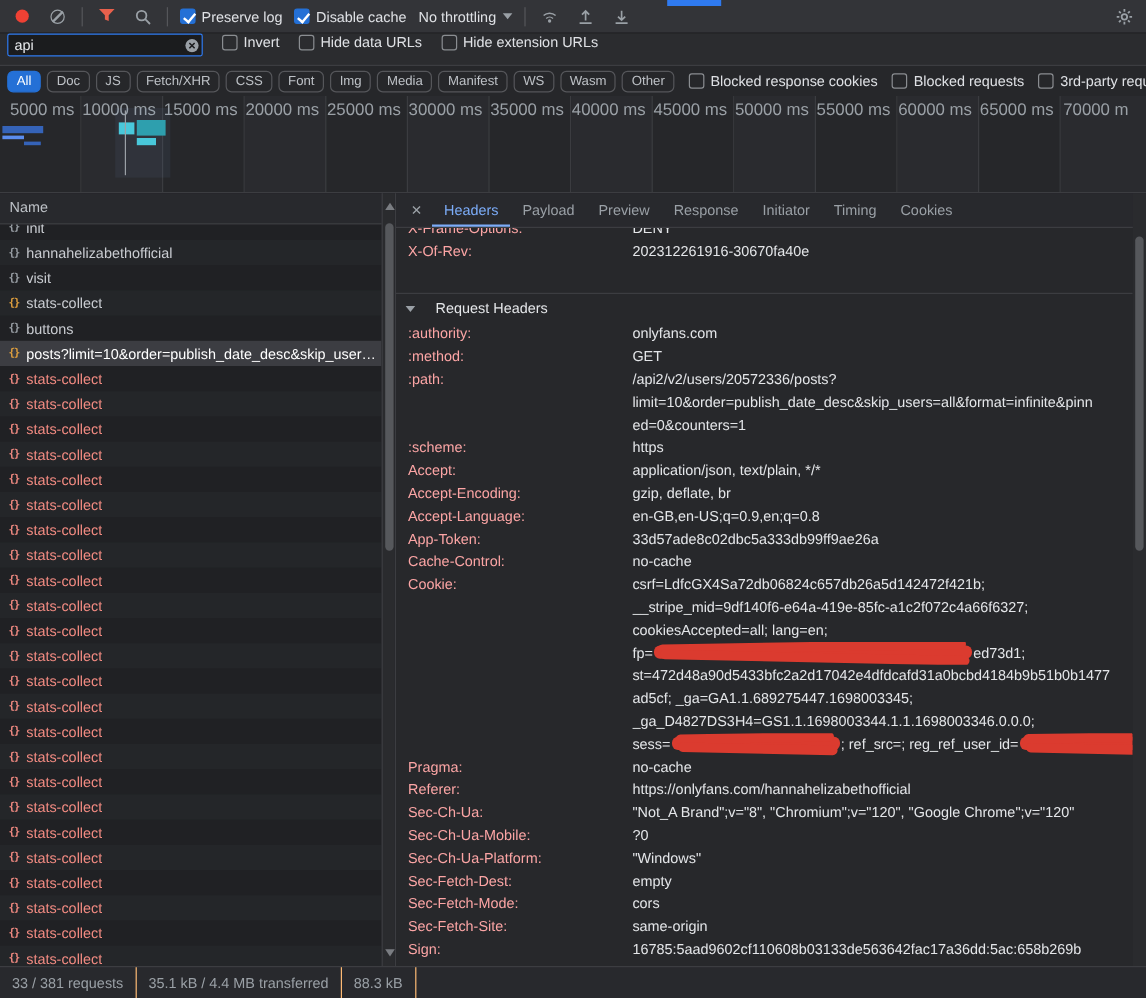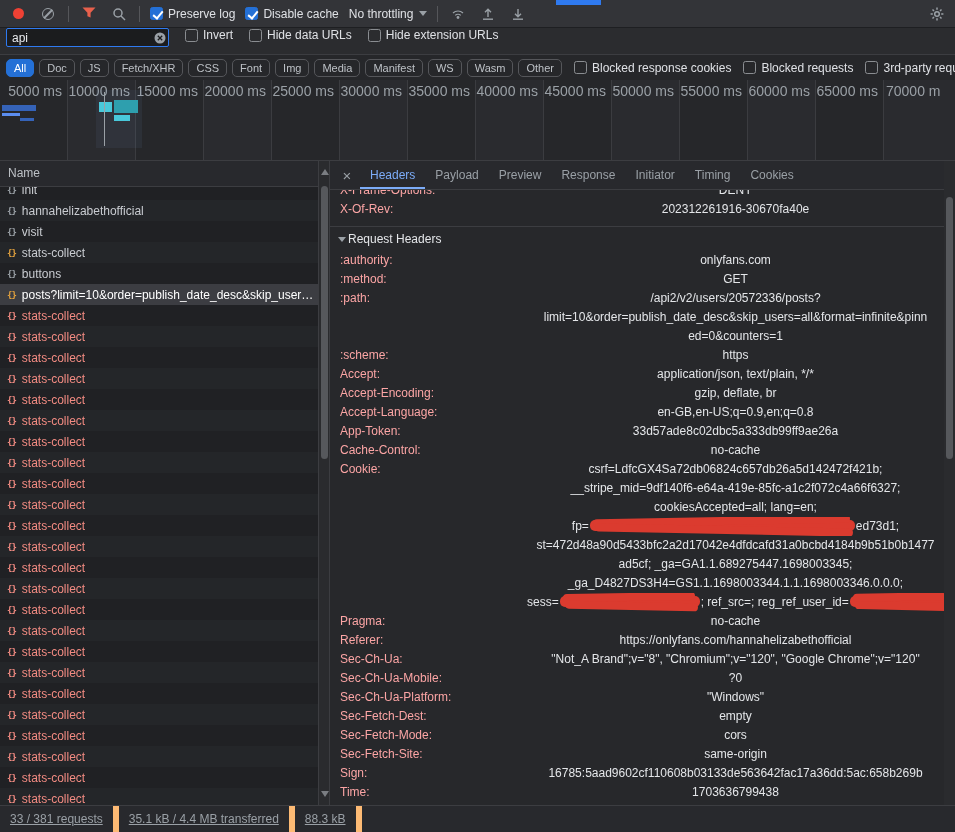--- a/index.html
+++ b/index.html
@@ -77,30 +77,30 @@
   .tabbar { height:29px; background:#28292d; border-bottom:1px solid #3c3d41; display:flex; align-items:stretch; padding-left:4px; }
   .close-x { width:26px; display:flex; align-items:center; justify-content:center; color:#9aa0a6; font-size:15px; cursor:pointer; }
   .tabs { display:flex; }
   .tab { padding:0 10px; display:flex; align-items:center; color:#9aa0a6; cursor:pointer; white-space:nowrap; }
   .tab.active { color:#7cacf8; box-shadow:inset 0 -2px 0 #7cacf8; }
   .details-content { position:absolute; top:29px; left:0; right:11px; bottom:0; overflow:hidden; }
   .hdr-row { display:flex; }
   .hdr-row.clipped { margin-top:-9px; }
   .hdr-key { width:197px; flex:none; color:#fca5a5; line-height:19px; padding-left:10px; }
   .hdr-val { flex:1; min-width:0; color:#e4e6e9; }
-  .hdr-line { line-height:19px; white-space:nowrap; overflow:hidden;text-align:center; }
-  .section-row { margin-top:7px; border-top:1px solid #3c3d41; padding:5px 0 5px 8px; display:flex; align-items:center; gap:2px; color:#e4e6e9; cursor:pointer; }
+  .hdr-line { line-height:19px; white-space:nowrap; overflow:hidden; }
+  .section-row { margin-top:25px; border-top:1px solid #3c3d41; padding:5px 0 5px 8px; display:flex; align-items:center; gap:17px; color:#e4e6e9; cursor:pointer; }
   .tri-down { width:0; height:0; border-left:4px solid transparent; border-right:4px solid transparent; border-top:5px solid #9aa0a6; display:inline-block; }
   .redact { display:inline-block; position:relative; height:11px; background:#db3b2f; border-radius:5px; vertical-align:-1px; margin:0 1px; }
   .redact::before { content:""; position:absolute; left:3px; right:5px; top:-3px; height:8px; background:#db3b2f; border-radius:4px; transform:rotate(-1deg); }
   .redact::after { content:""; position:absolute; left:5px; right:2px; bottom:-3px; height:8px; background:#db3b2f; border-radius:4px; transform:rotate(1.2deg); }
 
   
   .statusbar { position:absolute; left:0; right:0; bottom:0; height:27px; background:#28292d; border-top:1px solid #3c3d41; display:flex; align-items:center; color:#9aa0a6; }
-  .status-item { padding:0 10px; border-right:6px solid #fdba74; line-height:26px; white-space:nowrap;text-decoration:underline; }
+  .status-item { padding:0 10px; border-right:1px solid #fdba74; line-height:26px; white-space:nowrap; }
 </style>
 </head>
 <body>
 
 <div class="devtools">
 
   <div class="toolbar">
     <button class="icon-btn">
         <span class="rec-dot"></span>
       </button>

